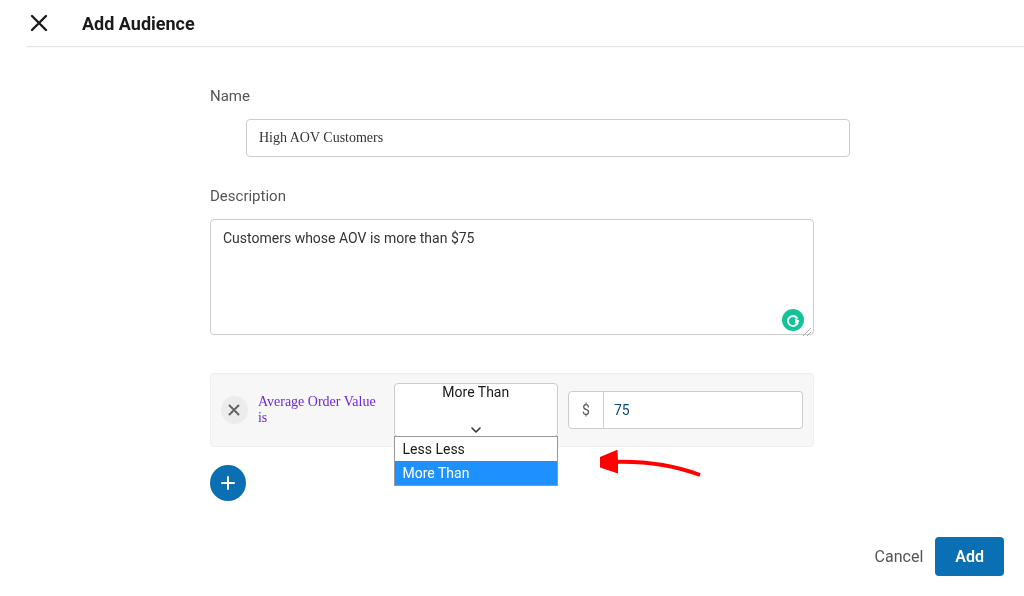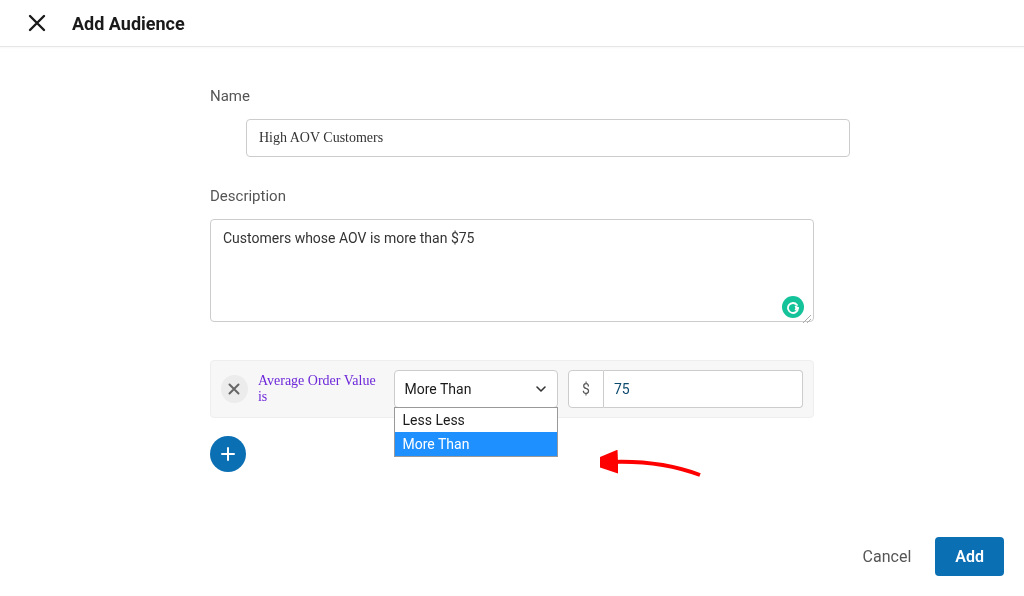--- a/index.html
+++ b/index.html
@@ -6,24 +6,25 @@
     body {
       font-family: -apple-system, BlinkMacSystemFont, "Segoe UI", Roboto, Helvetica, Arial, sans-serif;
       background: #fff;
       color: #1a1a1a;
       width: 1024px;
       height: 596px;
     }
     .header {
       display: flex;
       align-items: center;
-      gap: 24px;
-      padding: 12px 26px;
+      gap: 32px;
+      padding: 12px 2px;
       border-bottom: 1px solid #e6e6e6;
       box-shadow: 0 1px 2px rgba(0,0,0,0.03);
+      margin-left: 26px;
     }
     .close-btn {
       width: 22px; height: 22px;
       display: flex; align-items: center; justify-content: center;
       cursor: pointer;
     }
     .title {
       font-size: 18px;
       font-weight: 700;
       color: #1a1a1a;
@@ -51,21 +52,21 @@
       position: relative;
       margin-bottom: 34px;
     }
     .text-area {
       width: 100%;
       border: 1px solid #ccc;
       border-radius: 4px;
       padding: 10px 12px;
       font-size: 14px;
       color: #333;
-      height: 103px;
+      height: 116px;
       resize: none;
       font-family: inherit;
     }
     .grammarly {
       position: absolute;
       right: 10px;
       bottom: 8px;
       width: 22px; height: 22px;
       border-radius: 50%;
       background: #15c39a;
@@ -96,27 +97,28 @@
     }
     .filter-label {
       font-size: 14px;
       color: #6d28d9;
       font-family: Liberation Serif, serif;
     }
     .select-box {
       background: #fff;
       border: 1px solid #ccc;
       border-radius: 4px;
-      height: 38px;
+      height: 54px;
       display: flex; align-items: center; justify-content: space-between;
       padding: 0 10px;
       font-size: 14px;
       width: 170px;
       cursor: pointer;
       position: relative;
+      flex-direction: column;
     }
     .currency-box {
       background: #fff;
       border: 1px solid #ccc;
       border-radius: 4px 0 0 4px;
       height: 38px;
       width: 36px;
       display: flex; align-items: center; justify-content: center;
       font-size: 14px;
       color: #555;
@@ -174,21 +176,20 @@
       cursor: pointer;
     }
     .add-btn {
       background: #0b6fb3;
       color: #fff;
       border-radius: 4px;
       padding: 10px 20px;
       font-size: 16px;
       font-weight: 600;
       cursor: pointer;
-      margin-left: 12px;
     }
     .arrow-annotation {
       position: absolute;
       left: 600px;
       top: 450px;
       pointer-events: none;
     }
   </style>
 </head>
 <body>

